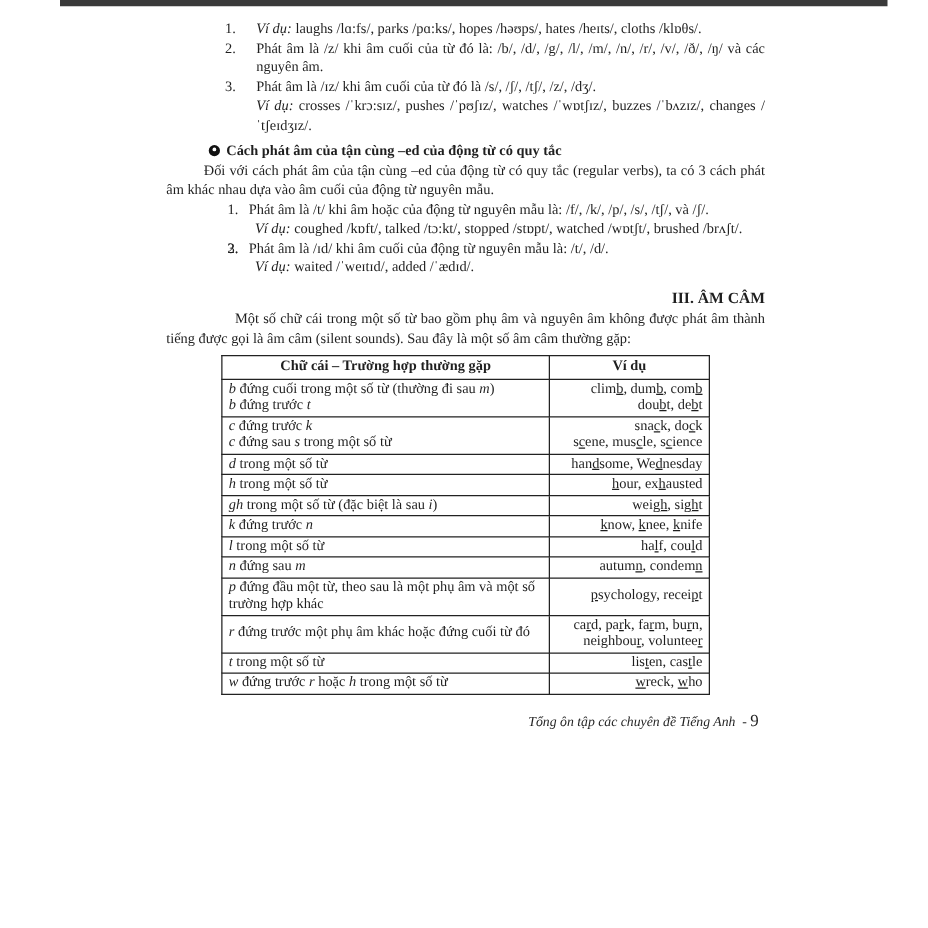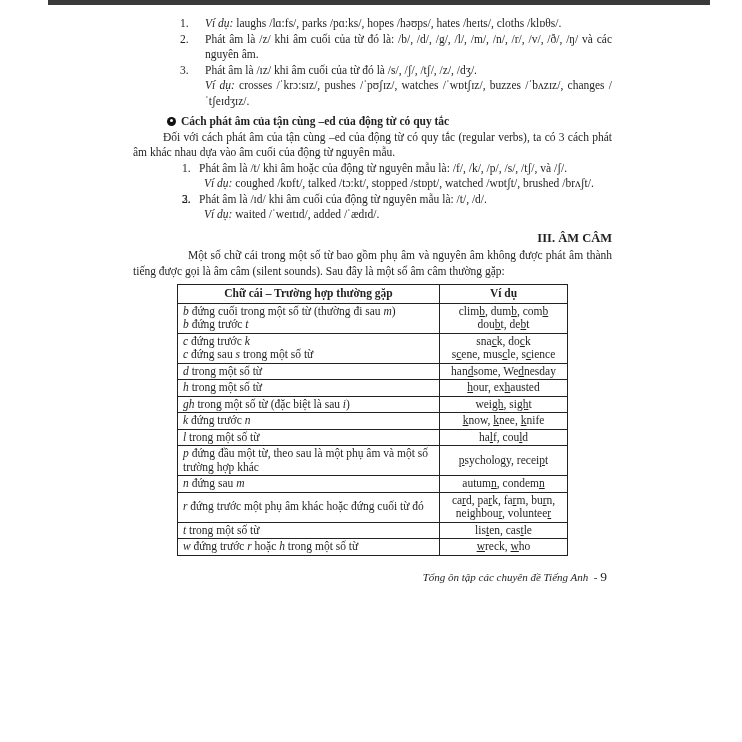--- a/index.html
+++ b/index.html
@@ -23,21 +23,21 @@
   .bullet::after { content:""; position:absolute; left:3px; top:2px; width:3px; height:3px; background:#fff; border-radius:50%; }
   .para { margin:0; }
   .indent30 { text-indent:30px; }
   .indent55 { text-indent:55px; }
   .h3 { font-weight:bold; font-size:12.5px; margin:8px 0 2px 30px; text-align:right; }
   table.silent { border-collapse:collapse; margin:5px 0 0 44px; width:390px; table-layout:fixed;padding-left:47px; }
   table.silent td, table.silent th { border:1px solid #222; padding:1px 5px; line-height:13.5px; font-size:11.5px; vertical-align:middle; }
   table.silent th { font-weight:bold; text-align:center; padding:2px 4px; }
   col.c1 { width:262px; } col.c2 { width:128px; }
   td.left { text-align:left; }
-  td.right { text-align:center; }
+  td.right { text-align:right; }
   u { text-decoration:underline; text-underline-offset:1px; }
   .footer { margin-top:13px; margin-right:5px; text-align:right; font-weight:normal; font-style:italic; font-size:11px; }
   .footer .nine { font-style:normal; font-size:13.5px; }
   .footer .dash { font-style:normal; }
 </style>
 </head>
 <body>
 
 <div class="page">
   <div class="topbar"></div>
@@ -140,26 +140,26 @@
       </tr>
       <tr>
         <td class="left"><i>k</i> đứng trước <i>n</i></td>
         <td class="right"><u>k</u>now, <u>k</u>nee, <u>k</u>nife</td>
       </tr>
       <tr>
         <td class="left"><i>l</i> trong một số từ</td>
         <td class="right">ha<u>l</u>f, cou<u>l</u>d</td>
       </tr>
       <tr>
+        <td class="left"><i>n</i> đứng sau <i>m</i></td>
+        <td class="right">autum<u>n</u>, condem<u>n</u></td>
+      </tr>
+      <tr>
         <td class="left"><i>p</i> đứng đầu một từ, theo sau là một phụ âm và một số trường hợp khác</td>
         <td class="right"><u>p</u>sychology, recei<u>p</u>t</td>
-      </tr>
-      <tr>
-        <td class="left"><i>n</i> đứng sau <i>m</i></td>
-        <td class="right">autum<u>n</u>, condem<u>n</u></td>
       </tr>
       <tr>
         <td class="left"><i>r</i> đứng trước một phụ âm khác hoặc đứng cuối từ đó</td>
         <td class="right">ca<u>r</u>d, pa<u>r</u>k, fa<u>r</u>m, bu<u>r</u>n, neighbou<u>r</u>, voluntee<u>r</u></td>
       </tr>
       <tr>
         <td class="left"><i>t</i> trong một số từ</td>
         <td class="right">lis<u>t</u>en, cas<u>t</u>le</td>
       </tr>
       <tr>

